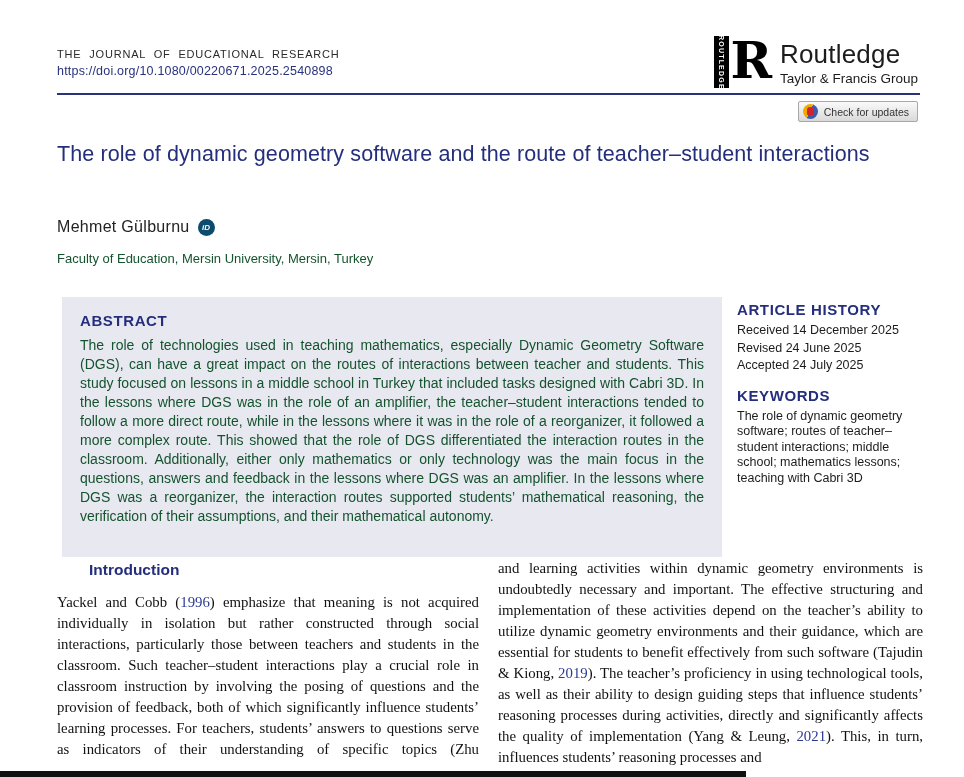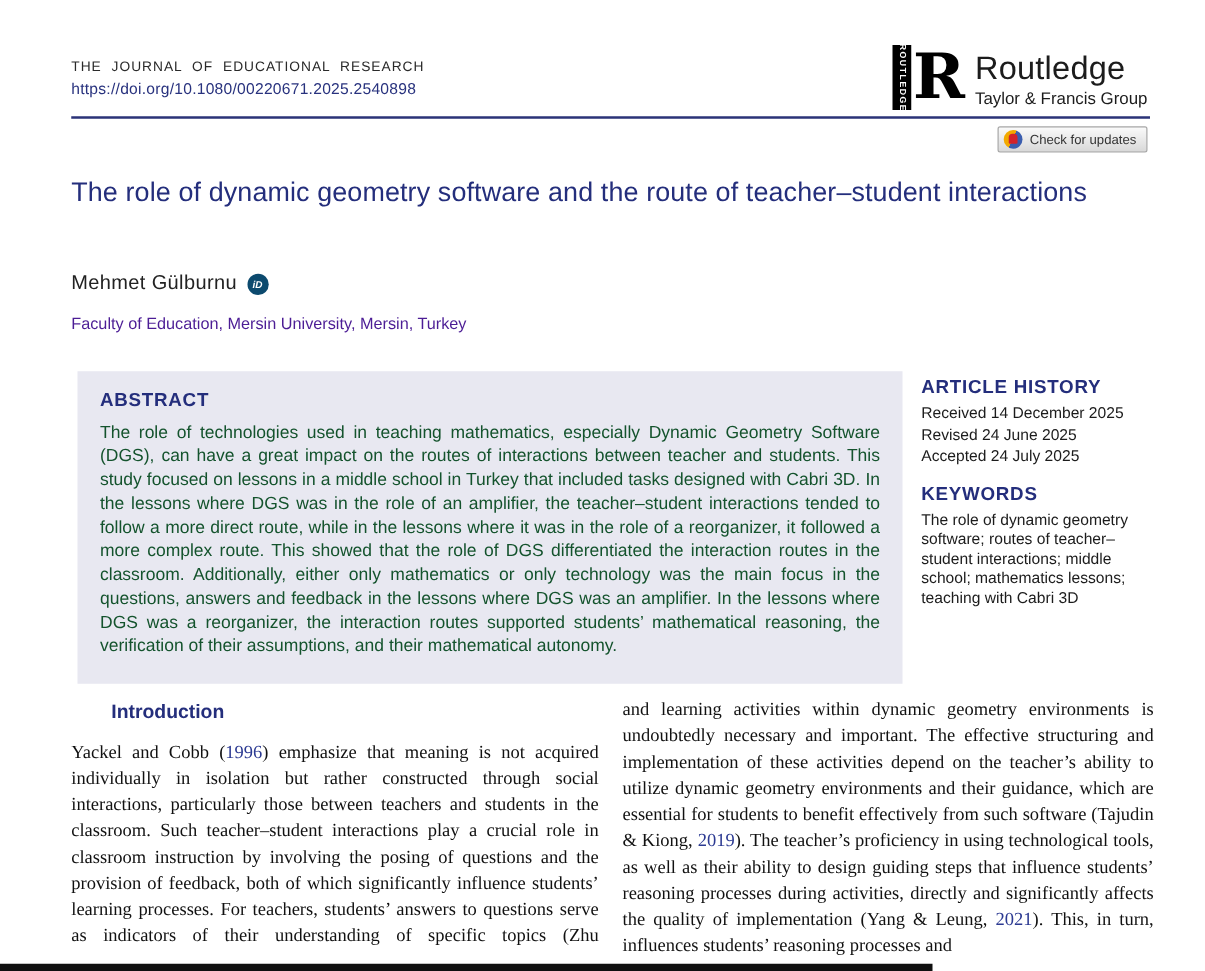--- a/index.html
+++ b/index.html
@@ -60,25 +60,25 @@
     font-size:21.5px; font-weight:normal; color:#242e7c; line-height:28px;
     letter-spacing:.1px;
   }
   .author-line { position:absolute; left:57px; top:218px; display:flex; align-items:center; gap:8px; }
   .author-name { font-size:16px; color:#222; letter-spacing:.3px; }
   .orcid-icon {
     width:17px; height:17px; border-radius:50%; background:#0c4a6e;
     color:#fff; font-size:8px; font-weight:bold; font-style:italic;
     display:flex; align-items:center; justify-content:center; cursor:pointer;
   }
-  .affiliation { position:absolute; left:57px; top:251px; font-size:13px; color:#4c1d95; }
+  .affiliation { position:absolute; left:57px; top:251px; font-size:13px; color:#14532d; }
   
   .abstract-box {
     position:absolute; left:62px; top:297px; width:660px;
-    background:#e8e8f1; padding:15px 18px 21px 18px;
+    background:#e8e8f1; padding:15px 18px 31px 18px;
   }
   .section-label {
     font-size:15px; font-weight:bold; color:#242e7c; letter-spacing:.6px;
   }
   .abstract-text {
     margin-top:7px; font-size:14px; line-height:19px;
     text-align:justify; color:#14532d;
   }
   .side-col { position:absolute; left:737px; top:301px; width:188px; }
   .side-items { margin-top:5px; font-size:12.5px; line-height:15.5px; color:#1c1c1c; }

